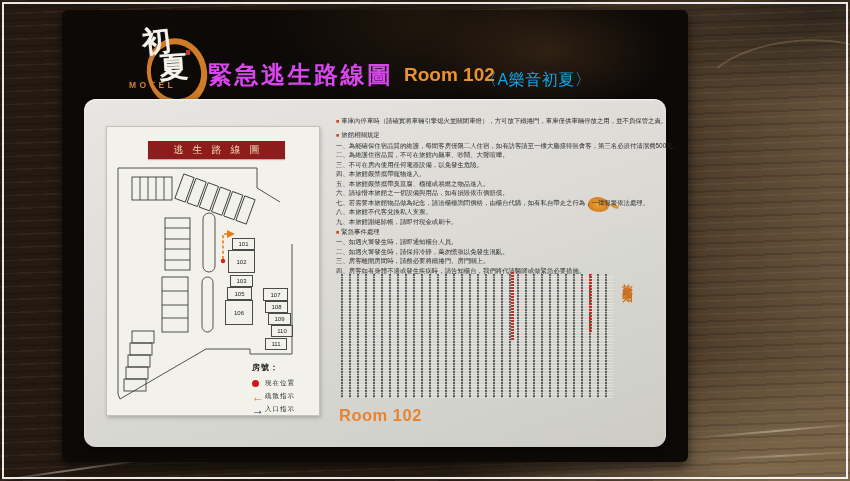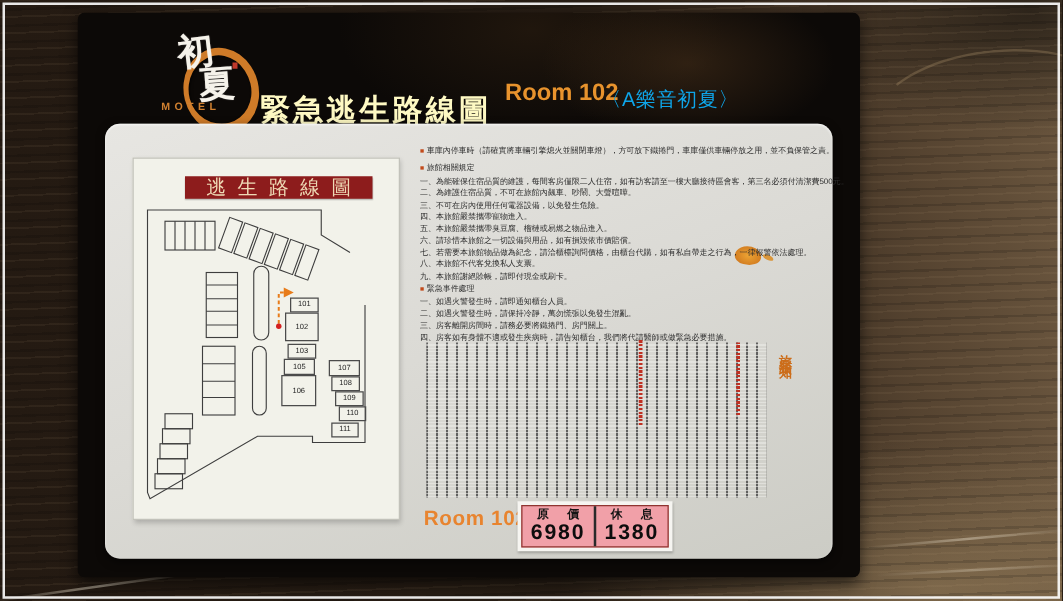--- a/index.html
+++ b/index.html
@@ -36,43 +36,43 @@
   #logo-ring{position:absolute;left:147px;top:38px;width:50px;height:55px;border-radius:50%;
     border:6px solid #cf7b28;border-left-width:4px;border-bottom-width:8px;transform:rotate(-14deg);
     box-shadow:inset 1px 1px 2px rgba(0,0,0,.6);}
   .logo-char{position:absolute;color:#f5f2ea;font-family:"DejaVu Serif",serif;font-weight:bold;font-size:29px;line-height:1;z-index:3;text-shadow:0 0 1px rgba(255,255,255,.4);}
   #logo-char1{left:142px;top:27px;transform:rotate(-7deg);}
   #logo-char2{left:159px;top:53px;transform:rotate(-4deg);}
   #logo-seal{position:absolute;left:186px;top:50px;width:4px;height:5px;background:#c0392b;z-index:4;}
   #logo-motel{position:absolute;left:129px;top:80px;font-size:8.5px;letter-spacing:3.5px;color:#d08030;font-weight:bold;z-index:3;}
 
   
-  #main-title{position:absolute;left:208px;top:72px;font-size:24px;font-weight:bold;color:#fef9c3;letter-spacing:2.5px;}
+  #main-title{position:absolute;left:208px;top:59px;font-size:24px;font-weight:bold;color:#d946ef;letter-spacing:2.5px;}
   #room-title{position:absolute;left:404px;top:64px;font-size:19px;font-weight:bold;color:#e8932d;}
   #sub-title{position:absolute;left:481px;top:70px;font-size:16px;color:#0ea5e9;letter-spacing:.5px;}
 
   
   #wm-title{position:absolute;left:577px;top:42px;font-size:18.5px;font-weight:bold;color:#ffffff;letter-spacing:1px;z-index:55;text-shadow:0 0 3px rgba(0,0,0,.45);}
   #wm-url{position:absolute;left:589px;top:66px;font-size:12.5px;font-weight:bold;color:#ffffff;letter-spacing:.5px;z-index:55;text-shadow:0 0 2px rgba(0,0,0,.4);}
 
   
   #panel{position:absolute;left:84px;top:99px;width:582px;height:348px;border-radius:12px;
     background:linear-gradient(160deg,#e7e6e2 0%,#dbdad5 50%,#ccccc5 100%);
     box-shadow:inset 0 1px 2px rgba(255,255,255,.7), 0 2px 7px rgba(0,0,0,.5);}
 
   
   #stain{position:absolute;left:588px;top:197px;width:21px;height:15px;background:radial-gradient(#eda02b,#c96a10);
          border-radius:55% 45% 60% 40% / 60% 50% 50% 40%;transform:rotate(14deg);opacity:.95;}
   #stain2{position:absolute;left:610px;top:204px;width:9px;height:4px;background:#d98a1f;border-radius:50%;transform:rotate(25deg);opacity:.85;}
 
   
   #sheet{position:absolute;left:106px;top:126px;width:214px;height:290px;background:#f2f2ea;
          border:1px solid #c2c2ba;box-shadow:1px 2px 4px rgba(0,0,0,.2);box-sizing:border-box;}
-  #banner{position:absolute;left:148px;top:141px;width:150px;height:18px;background:#8d1c1c;
-          color:#eed9b5;font-family:"DejaVu Serif",serif;font-size:16px;letter-spacing:9px;
+  #banner{position:absolute;left:148px;top:141px;width:137px;height:18px;background:#8d1c1c;
+          color:#eed9b5;font-family:"DejaVu Serif",serif;font-size:10px;letter-spacing:9px;
           display:flex;align-items:center;justify-content:center;padding-left:9px;box-sizing:border-box;
           box-shadow:0 1px 1px rgba(0,0,0,.25);}
   #mapsvg,#rooms-layer,#map-labels{position:absolute;left:106px;top:126px;width:214px;height:290px;}
   .room{position:absolute;border:1px solid #4b4b4b;display:flex;align-items:center;justify-content:center;
         font-size:6px;color:#222;box-sizing:border-box;background:rgba(244,244,236,.35);}
   .map-label{position:absolute;font-weight:bold;white-space:nowrap;}
   #lbl-entrance{left:133px;top:81px;font-size:7.5px;color:#1a1a1a;letter-spacing:1.5px;}
   #lbl-stairs{left:130px;top:91px;width:22px;height:9px;background:#a8a2b2;color:#15131a;font-size:6.5px;
               display:flex;align-items:center;justify-content:center;letter-spacing:1px;}
   #lbl-exit{left:132px;top:102px;font-size:7.5px;color:#e0761a;letter-spacing:1.5px;}
@@ -199,20 +199,43 @@
       <div class="room" style="left: 121px; top: 161px; width: 25px; height: 13px;">105</div>
       <div class="room" style="left: 119px; top: 174px; width: 28px; height: 25px;">106</div>
       <div class="room" style="left: 157px; top: 162px; width: 25px; height: 13px;">107</div>
       <div class="room" style="left: 159px; top: 175px; width: 23px; height: 12px;">108</div>
       <div class="room" style="left: 162px; top: 187px; width: 23px; height: 12px;">109</div>
       <div class="room" style="left: 165px; top: 199px; width: 22px; height: 12px;">110</div>
       <div class="room" style="left: 159px; top: 212px; width: 22px; height: 12px;">111</div>
     </div>
 
 
+  <div id="legend">
+    <div id="legend-heading">房號：</div>
+    <div id="legend-rows">
+        <div class="lrow">
+          <span class="lsym">
+            <span class="sym-dot"></span>
+          </span>
+          <span class="llabel">現在位置</span>
+        </div>
+        <div class="lrow">
+          <span class="lsym">
+            <span class="sym-left">←</span>
+          </span>
+          <span class="llabel">疏散指示</span>
+        </div>
+        <div class="lrow">
+          <span class="lsym">
+            <span class="sym-right">→</span>
+          </span>
+          <span class="llabel">入口指示</span>
+        </div>
+      </div>
+  </div>
 
   <div id="rules">
     <div id="rules-lines">
         <div class="rline"><span class="sq">■</span><span>車庫內停車時（請確實將車輛引擎熄火並關閉車燈），方可放下鐵捲門，車庫僅供車輛停放之用，並不負保管之責。</span></div>
         <div class="rline gap1"><span class="sq">■</span><span>旅館相關規定</span></div>
         <div class="rline"><span>一、為能確保住宿品質的維護，每間客房僅限二人住宿，如有訪客請至一樓大廳接待區會客，第三名必須付清潔費500元。</span></div>
         <div class="rline"><span>二、為維護住宿品質，不可在旅館內飆車、吵鬧、大聲喧嘩。</span></div>
         <div class="rline"><span>三、不可在房內使用任何電器設備，以免發生危險。</span></div>
         <div class="rline"><span>四、本旅館嚴禁攜帶寵物進入。</span></div>
         <div class="rline"><span>五、本旅館嚴禁攜帶臭豆腐、榴槤或易燃之物品進入。</span></div>
@@ -227,27 +250,15 @@
         <div class="rline"><span>四、房客如有身體不適或發生疾病時，請告知櫃台，我們將代請醫師或做緊急必要措施。</span></div>
       </div>
   </div>
 
   <div id="notice-tex" style="width: 272px;"></div>
   <div id="nred1" class="ncol-red"></div>
   <div id="nred2" class="ncol-red"></div>
   <div id="notice-title">旅客須知</div>
 
   <div id="room102-label">Room 102</div>
-  <div id="price-sticker">
-    <div id="price-table">
-        <div class="pcell">
-          <div class="plabel">原 價</div>
-          <div class="pvalue">6980</div>
-        </div>
-        <div class="pcell">
-          <div class="plabel">休 息</div>
-          <div class="pvalue">1380</div>
-        </div>
-      </div>
-  </div>
 
   <div id="frame"></div>
 </div>
 
 </body></html>

